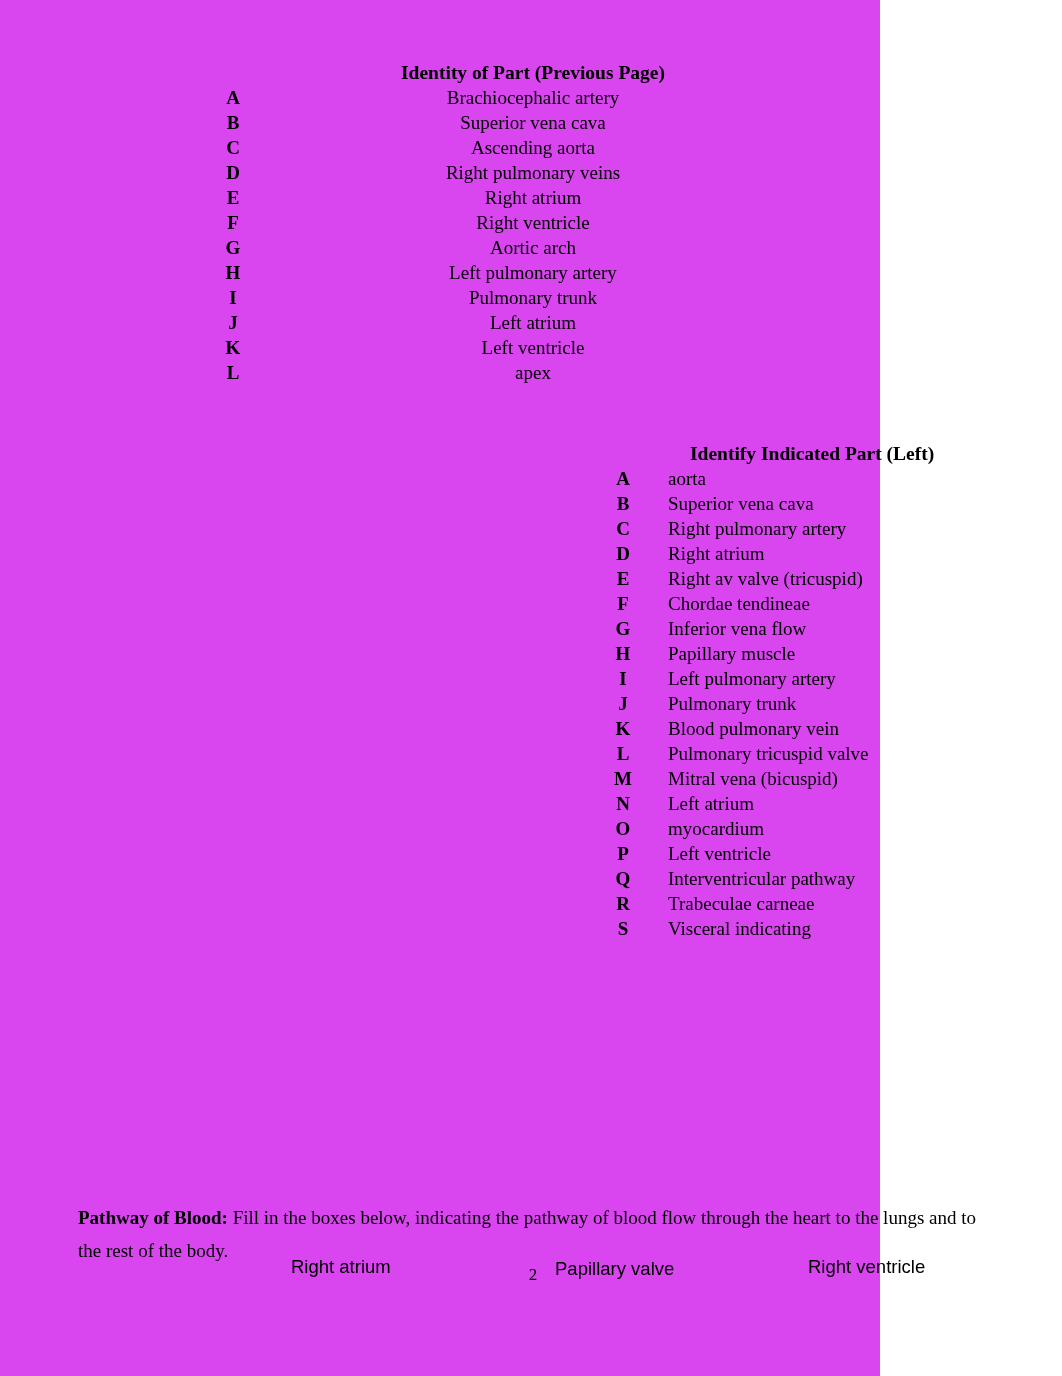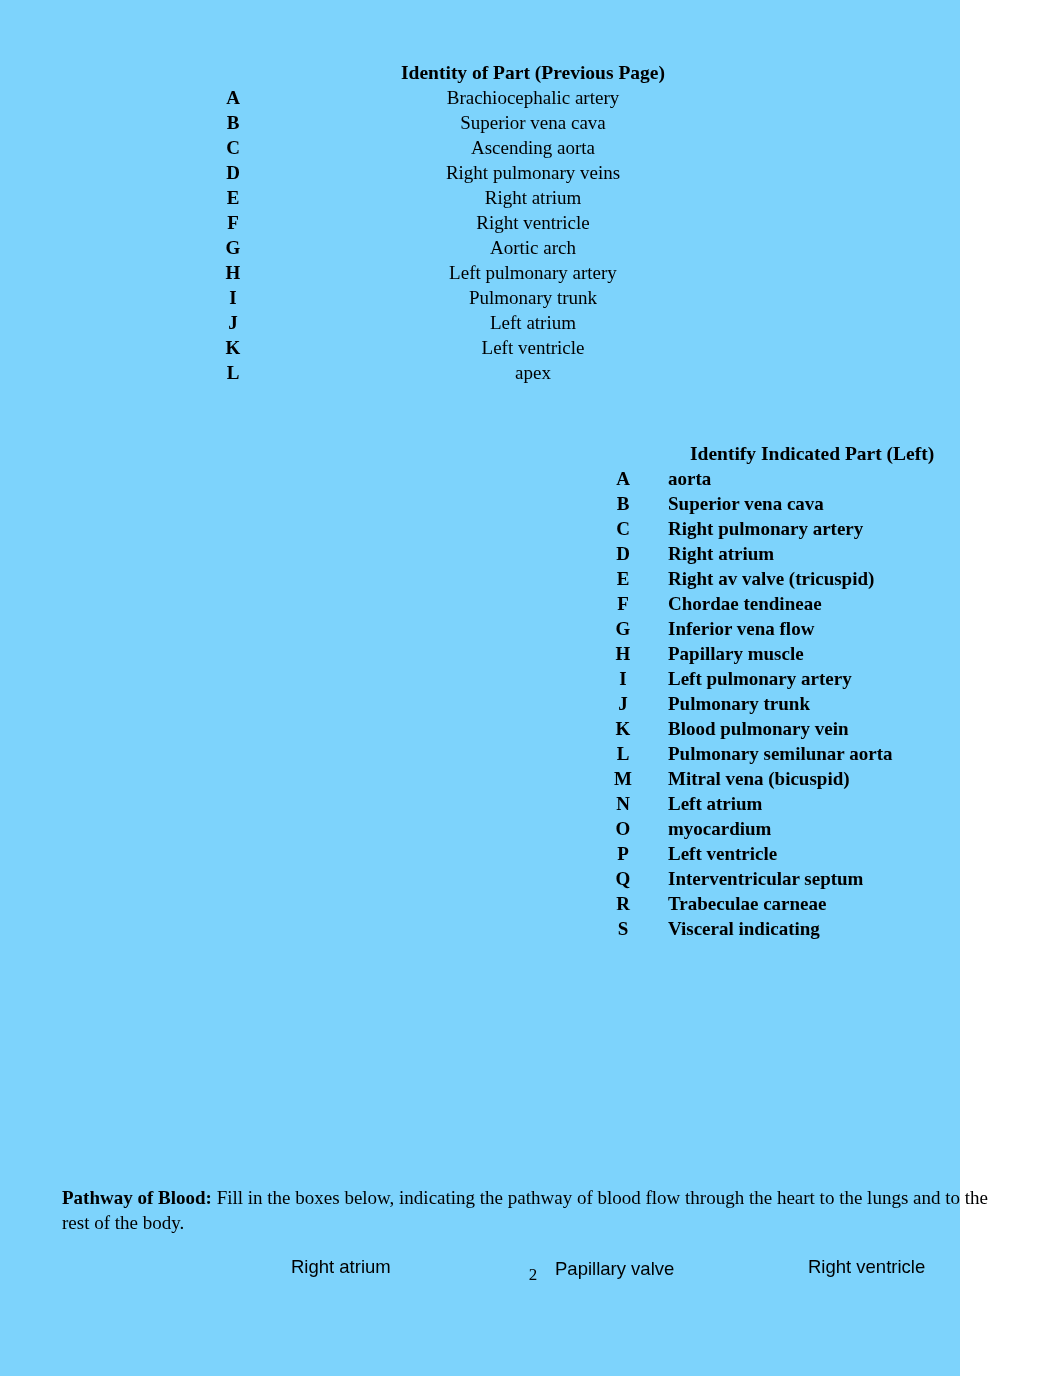--- a/index.html
+++ b/index.html
@@ -13,23 +13,23 @@
     height: 1376px;
     position: relative;
     font-family: "Liberation Serif", "DejaVu Serif", serif;
     color: #000000;
     overflow: hidden;
   }
 
   .page {
     position: absolute;
     inset: 0;
-    width: 960px;
+    width: 880px;
     height: 1376px;
-    background: #7dd3fc;
+    background: #d946ef;
   }
 
   
   #section-one {
     position: absolute;
     left: 0;
     top: 60px;
     width: 1062px;
   }
   #section-one .section-title {
@@ -101,34 +101,33 @@
     width: 40px;
     text-align: center;
     font-weight: bold;
     font-size: 19px;
   }
   .list-two .part {
     position: absolute;
     left: 668px;
     font-size: 19px;
     white-space: nowrap;
-    font-weight: bold;
   }
 
   
   #pathway-block {
     position: absolute;
     left: 62px;
     top: 1185px;
     width: 934px;
   }
   #pathway-block .pathway-paragraph {
-    margin: 0;
-    font-size: 19px;
-    line-height: 25px;
+    margin: 16px;
+    font-size: 19px;
+    line-height: 33px;
     text-align: left;
   }
   #pathway-block .pathway-label {
     font-weight: bold;
   }
 
   
   #flow-row {
     position: absolute;
     left: 0;
@@ -261,41 +260,41 @@
         <li class="row">
           <span class="letter">J</span>
           <span class="part">Pulmonary trunk</span>
         </li>
         <li class="row">
           <span class="letter">K</span>
           <span class="part">Blood pulmonary vein</span>
         </li>
         <li class="row">
           <span class="letter">L</span>
-          <span class="part">Pulmonary semilunar aorta</span>
+          <span class="part">Pulmonary tricuspid valve</span>
         </li>
         <li class="row">
           <span class="letter">M</span>
           <span class="part">Mitral vena (bicuspid)</span>
         </li>
         <li class="row">
           <span class="letter">N</span>
           <span class="part">Left atrium</span>
         </li>
         <li class="row">
           <span class="letter">O</span>
           <span class="part">myocardium</span>
         </li>
         <li class="row">
           <span class="letter">P</span>
           <span class="part">Left ventricle</span>
         </li>
         <li class="row">
           <span class="letter">Q</span>
-          <span class="part">Interventricular septum</span>
+          <span class="part">Interventricular pathway</span>
         </li>
         <li class="row">
           <span class="letter">R</span>
           <span class="part">Trabeculae carneae</span>
         </li>
         <li class="row">
           <span class="letter">S</span>
           <span class="part">Visceral indicating</span>
         </li>
       </ul>

